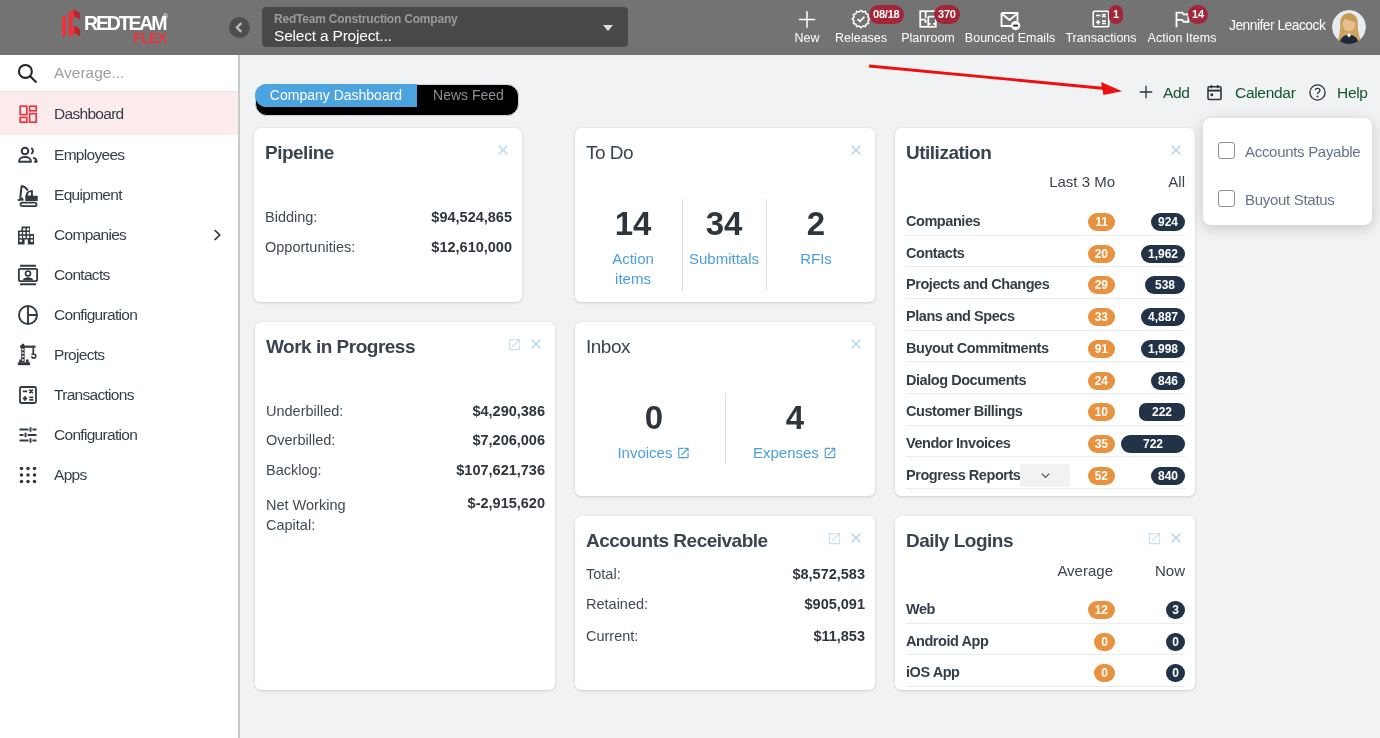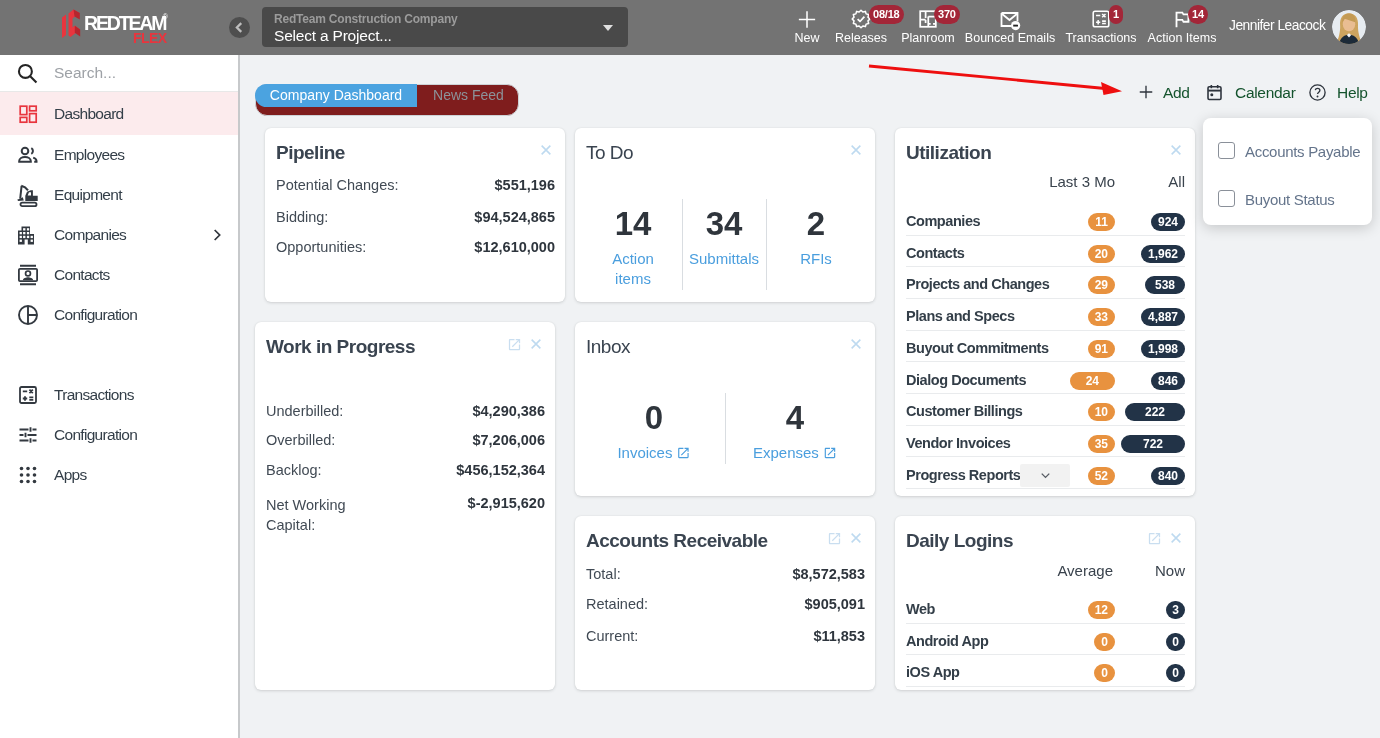--- a/index.html
+++ b/index.html
@@ -23,21 +23,21 @@
 
 
 #sidebar { position:absolute; left:0; top:55px; width:238px; height:683px; background:#fff; }
 .srow { position:absolute; left:0; width:238px; height:40px; }
 .srow .sic { position:absolute; left:16px; top:8px; width:24px; height:24px; }
 .srow .stx { position:absolute; left:54px; top:50%; transform:translateY(-50%); font-size:15.5px; color:#333e48; font-weight:400; letter-spacing:-0.7px; }
 #searchrow { position:absolute; left:0; top:0; width:238px; height:37px; border-bottom:1px solid #e8e8e8; }
 #searchrow .sic { position:absolute; left:15px; top:6px; }
 #searchrow .stx { position:absolute; left:54px; top:9px; font-size:15.5px; color:#9da1a6; }
 .srow.active { background:#fcebed; }
-#tabs { position:absolute; left:255px; top:84px; width:264px; height:32px; background:#7f1d1d; border:1px solid #cdd2d6; border-radius:12px; }
+#tabs { position:absolute; left:255px; top:84px; width:264px; height:32px; background:#000000; border:1px solid #cdd2d6; border-radius:12px; }
 #tab1 { position:absolute; left:-1px; top:-1px; width:162px; height:23px; background:#4ba3e0; border-radius:12px 0 0 12px; color:#fff; font-size:14px; font-weight:500; text-align:center; line-height:23px; }
 #tab2 { position:absolute; left:161px; top:0; width:103px; height:21px; color:#8c9299; font-size:14px; text-align:center; line-height:21px; }
 .hbtn { position:absolute; font-size:15.5px; letter-spacing:-0.3px; color:#14532d; }
 
 
 .card { position:absolute; background:#fff; border-radius:6px; box-shadow:0 1px 3px rgba(60,64,67,.18), 0 0 1px rgba(60,64,67,.12); }
 .card h3 { position:absolute; left:11px; top:14px; font-size:19px; font-weight:bold; color:#3a4450; letter-spacing:-0.5px; }
 .cx { position:absolute; top:14px; width:16px; height:16px; }
 .krow { position:absolute; left:11px; right:10px; height:20px; }
 .krow .kl { position:absolute; left:0; top:0; font-size:14.5px; color:#414a54; }
@@ -141,21 +141,21 @@
     </svg>
   </div>
 </div>
 
 <div id="sidebar">
   <div id="searchrow">
     <span class="sic"><svg width="25" height="25" viewBox="0 0 24 24" fill="none" stroke="#242424" stroke-width="2">
           <circle cx="10" cy="10" r="6.2"></circle>
           <path d="M14.6 14.6l6 6"></path>
         </svg></span>
-    <span class="stx">Search...</span>
+    <span class="stx">Average...</span>
   </div>
   <div class="srow active" style="top:37px; height:43px;">
     <span class="sic" style="top:10px;"><svg width="24" height="24" viewBox="0 0 24 24" fill="none" stroke="#e8353e" stroke-width="1.7">
           <rect x="4.2" y="4.2" width="6.6" height="8.4"></rect>
           <rect x="13.6" y="4.2" width="6.6" height="4.6"></rect>
           <rect x="4.2" y="15.4" width="6.6" height="4.8"></rect>
           <rect x="13.6" y="11.6" width="6.6" height="8.6"></rect>
         </svg></span>
     <span class="stx">Dashboard</span>
   </div>
@@ -209,20 +209,39 @@
           <path d="M17 17.2H7v-0.4c0-1.67 3.33-2.6 5-2.6s5 .93 5 2.6z"></path>
         </svg></span>
     <span class="stx">Contacts</span>
   </div>
   <div class="srow" style="top:240px;">
     <span class="sic"><svg width="24" height="24" viewBox="0 0 24 24" fill="none" stroke="#333940" stroke-width="1.9">
           <circle cx="12" cy="12" r="9"></circle>
           <path d="M12 3v18M12 12h9"></path>
         </svg></span>
     <span class="stx">Configuration</span>
+  </div>
+  <div class="srow" style="top:280px;">
+    <span class="sic"><svg width="24" height="24" viewBox="0 0 24 24">
+          <rect x="5.2" y="2" width="3.4" height="17" fill="#333940"></rect>
+          <rect x="4" y="2.6" width="15.5" height="2.2" fill="#333940"></rect>
+          <rect x="5.7" y="0.8" width="2.4" height="1.8" fill="#333940"></rect>
+          <g fill="#fff">
+            <circle cx="6.9" cy="6.5" r="0.9"></circle>
+            <circle cx="6.9" cy="10" r="0.9"></circle>
+            <circle cx="6.9" cy="13.5" r="0.9"></circle>
+            <circle cx="6.9" cy="17" r="0.9"></circle>
+          </g>
+          <path d="M17.3 4.8 v6.4" stroke="#333940" stroke-width="1.7" fill="none"></path>
+          <path d="M15.4 11.2 h2.6 c1.3 0 1.8 0.8 1.8 1.9 c0 1.2-0.9 2-2 2 c-1.2 0-2-0.8-2-1.9" stroke="#333940" stroke-width="1.6" fill="none"></path>
+          <rect x="3.2" y="16.5" width="2.6" height="3" fill="#333940"></rect>
+          <rect x="10" y="16.5" width="2.6" height="3" fill="#333940"></rect>
+          <rect x="1.8" y="19.2" width="12.2" height="3" fill="#333940"></rect>
+        </svg></span>
+    <span class="stx">Projects</span>
   </div>
   <div class="srow" style="top:320px;">
     <span class="sic"><svg width="24" height="24" viewBox="0 0 24 24" fill="none" stroke="#333940" stroke-width="1.8">
           <rect x="4" y="4" width="16" height="16" rx="1.5"></rect>
           <path d="M6.8 8.4h4.4M13.4 6.7l3.4 3.4M16.8 6.7l-3.4 3.4M9 13.3v4.4M6.8 15.5h4.4M13.3 14.3h4M13.3 16.8h4"></path>
         </svg></span>
     <span class="stx">Transactions</span>
   </div>
   <div class="srow" style="top:360px;">
     <span class="sic"><svg width="24" height="24" viewBox="0 0 24 24" fill="none" stroke="#333940" stroke-width="1.9">
@@ -270,29 +289,25 @@
     <circle cx="8.6" cy="14.8" r="1.9" fill="#2e343d" stroke="none"></circle>
   </svg>
 <div class="hbtn" style="left:1235px; top:84px;">Calendar</div>
 <svg class="abs" style="left:1308px; top:83px;" width="19" height="19" viewBox="0 0 24 24" fill="none" stroke="#2e343d" stroke-width="1.7">
     <circle cx="12" cy="12" r="9.6"></circle>
     <path d="M9.2 9.1c.3-1.5 1.4-2.4 2.9-2.4 1.6 0 2.9 1.1 2.9 2.7 0 1.2-.8 1.9-1.7 2.5-.8.6-1.2 1-1.2 2"></path>
     <circle cx="12" cy="17" r="1.2" fill="#2e343d" stroke="none"></circle>
   </svg>
 <div class="hbtn" style="left:1337px; top:84px;">Help</div>
 
-<div class="card" style="left:265px; top:128px; width:300px; height:174px;">
+<div class="card" style="left:254px; top:128px; width:268px; height:174px;">
   <h3>Pipeline</h3>
   <svg class="cx" style="right:13px; top:16px; width:12px; height:12px;" viewBox="0 0 16 16">
       <path d="M2.2 2.2l11.6 11.6M13.8 2.2L2.2 13.8" stroke="#bedaf0" stroke-width="2.1" fill="none"></path>
     </svg>
-  <div class="krow" style="top:49px;">
-      <span class="kl">Potential Changes:</span>
-      <span class="kv">$551,196</span>
-    </div>
   <div class="krow" style="top:81px;">
       <span class="kl">Bidding:</span>
       <span class="kv">$94,524,865</span>
     </div>
   <div class="krow" style="top:111px;">
       <span class="kl">Opportunities:</span>
       <span class="kv">$12,610,000</span>
     </div>
 </div>
 
@@ -332,26 +347,26 @@
   <div class="usep" style="top:169.9px;"></div>
   <div class="urow-label" style="top:180.1px;">Plans and Specs</div>
   <div class="pill orange" style="top:180.1px; right:80px; min-width:15px; padding:0 7px;">33</div>
   <div class="pill navy" style="top:180.1px; right:10px; padding:0 7px;">4,887</div>
   <div class="usep" style="top:201.6px;"></div>
   <div class="urow-label" style="top:211.8px;">Buyout Commitments</div>
   <div class="pill orange" style="top:211.8px; right:80px; min-width:15px; padding:0 7px;">91</div>
   <div class="pill navy" style="top:211.8px; right:10px; padding:0 7px;">1,998</div>
   <div class="usep" style="top:233.3px;"></div>
   <div class="urow-label" style="top:243.5px;">Dialog Documents</div>
-  <div class="pill orange" style="top:243.5px; right:80px; min-width:15px; padding:0 16px;">24</div>
+  <div class="pill orange" style="top:243.5px; right:80px; min-width:15px; padding:0 7px;">24</div>
   <div class="pill navy" style="top:243.5px; right:10px; padding:0 7px;">846</div>
   <div class="usep" style="top:265.0px;"></div>
   <div class="urow-label" style="top:275.2px;">Customer Billings</div>
   <div class="pill orange" style="top:275.2px; right:80px; min-width:15px; padding:0 7px;">10</div>
-  <div class="pill navy" style="top:275.2px; right:10px; padding:0 20px;">222</div>
+  <div class="pill navy" style="top:275.2px; right:10px; padding:0 13px;border-radius:7px;">222</div>
   <div class="usep" style="top:296.7px;"></div>
   <div class="urow-label" style="top:306.9px;">Vendor Invoices</div>
   <div class="pill orange" style="top:306.9px; right:80px; min-width:15px; padding:0 7px;">35</div>
   <div class="pill navy" style="top:306.9px; right:10px; padding:0 22px;">722</div>
   <div class="usep" style="top:328.4px;"></div>
   <div class="urow-label" style="top:338.6px;">Progress Reports</div>
   <div style="position:absolute; left:125px; top:335.6px; width:50px; height:23px; background:#f2f2f2; border-radius:2px; text-align:center;"><svg width="15" height="15" viewBox="0 0 24 24" fill="none" stroke="#565b63" stroke-width="2.2" style="margin-top:4px;">
         <path d="M6 9l6 6 6-6"></path>
       </svg></div>
   <div class="pill orange" style="top:338.6px; right:80px; min-width:15px; padding:0 7px;">52</div>
@@ -370,21 +385,21 @@
   <div class="krow" style="top:81px;">
       <span class="kl">Underbilled:</span>
       <span class="kv">$4,290,386</span>
     </div>
   <div class="krow" style="top:110px;">
       <span class="kl">Overbilled:</span>
       <span class="kv">$7,206,006</span>
     </div>
   <div class="krow" style="top:140px;">
       <span class="kl">Backlog:</span>
-      <span class="kv">$456,152,364</span>
+      <span class="kv">$107,621,736</span>
     </div>
   <div class="krow" style="top:173px;">
       <span class="kl" style="width:110px; white-space:normal; line-height:20px;">Net Working Capital:</span>
       <span class="kv">$-2,915,620</span>
     </div>
 </div>
 
 <div class="card" style="left:575px; top:322px; width:300px; height:174px;">
   <h3 style="font-weight:500;">Inbox</h3>
   <svg class="cx" style="right:13px; top:16px; width:12px; height:12px;" viewBox="0 0 16 16">

